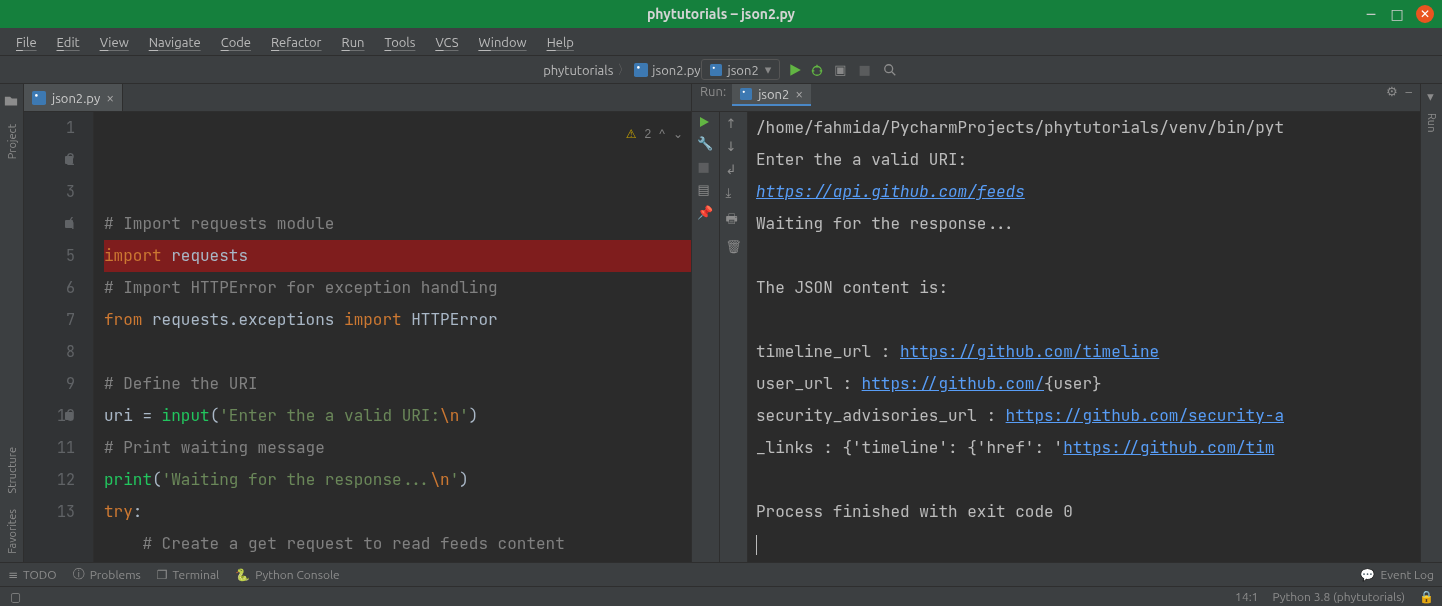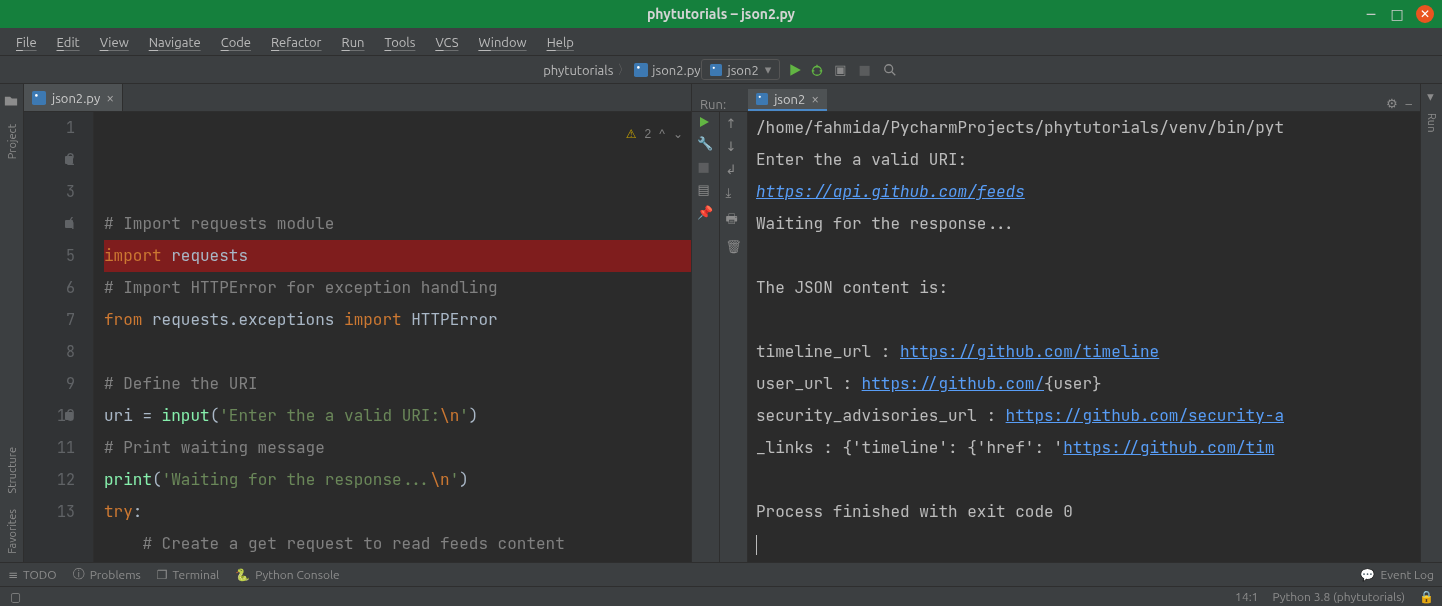--- a/index.html
+++ b/index.html
@@ -149,21 +149,21 @@
   position: relative;
   overflow: hidden;
 }
 .code-line { height: 32px; white-space: pre; }
 .code-line.active { background: #7f1d1d; }
 .c-comment { color: #808080; }
 .c-keyword { color: #cc7832; }
 .c-string { color: #6a8759; }
 .c-esc { color: #cc7832; }
 .c-ident { color: #a9b7c6; }
-.c-func { color: #86efac; }
+.c-func { color: #22c55e; }
 .editor-indicator {
   position: absolute;
   top: 6px;
   right: 8px;
   display: flex;
   gap: 8px;
   align-items: center;
   color: #808080;
   font-size: 12px;
   font-family: sans-serif;
@@ -172,24 +172,24 @@
 .run-panel {
   flex: 1;
   background: #2b2b2b;
   display: flex;
   flex-direction: column;
 }
 .run-header {
   height: 28px;
   background: #3c3f41;
   display: flex;
-  align-items: flex-end;
+  align-items: flex-start;
   padding: 0 8px;
   border-bottom: 1px solid #2e2e2e;
-  gap: 22px;
+  gap: 6px;
 }
 .run-tab {
   background: #4e5254;
   padding: 2px 8px;
   display: flex;
   align-items: center;
   gap: 6px;
   border-bottom: 2px solid #4a88c7;
   color: #ccc;
 }

